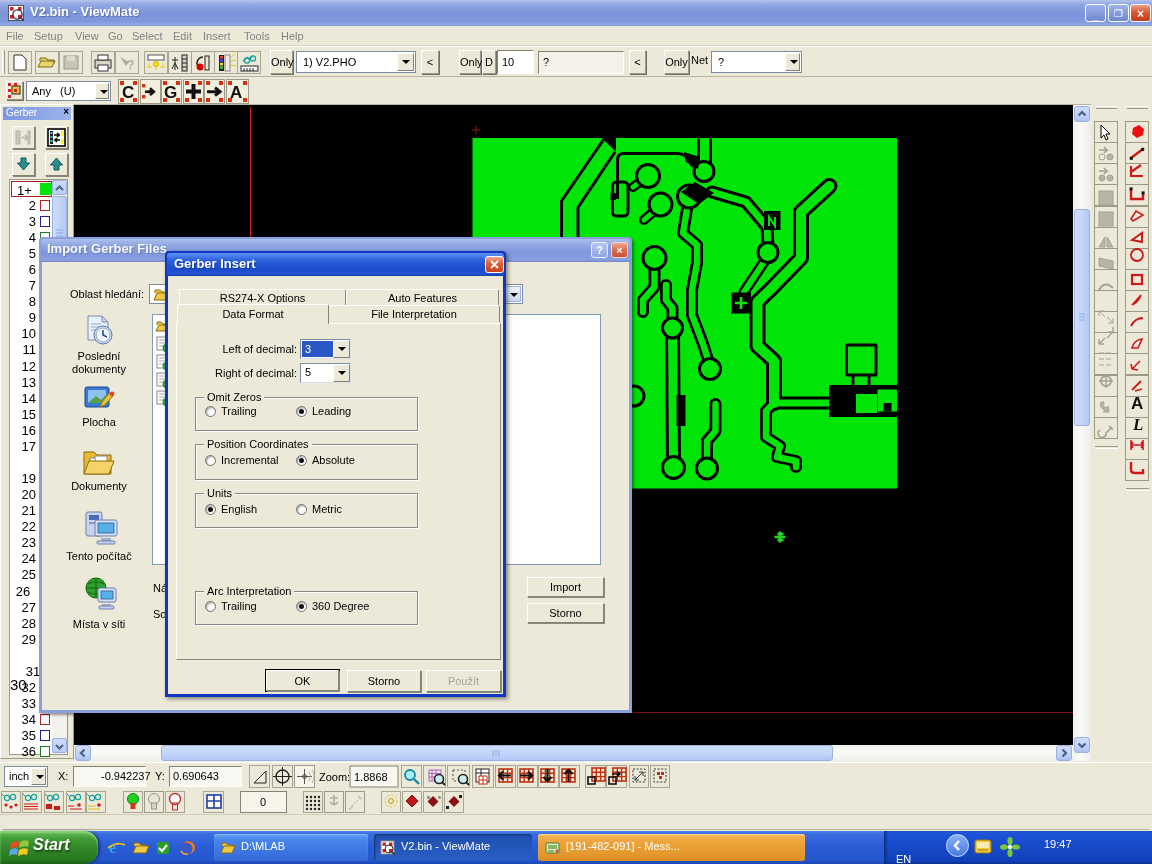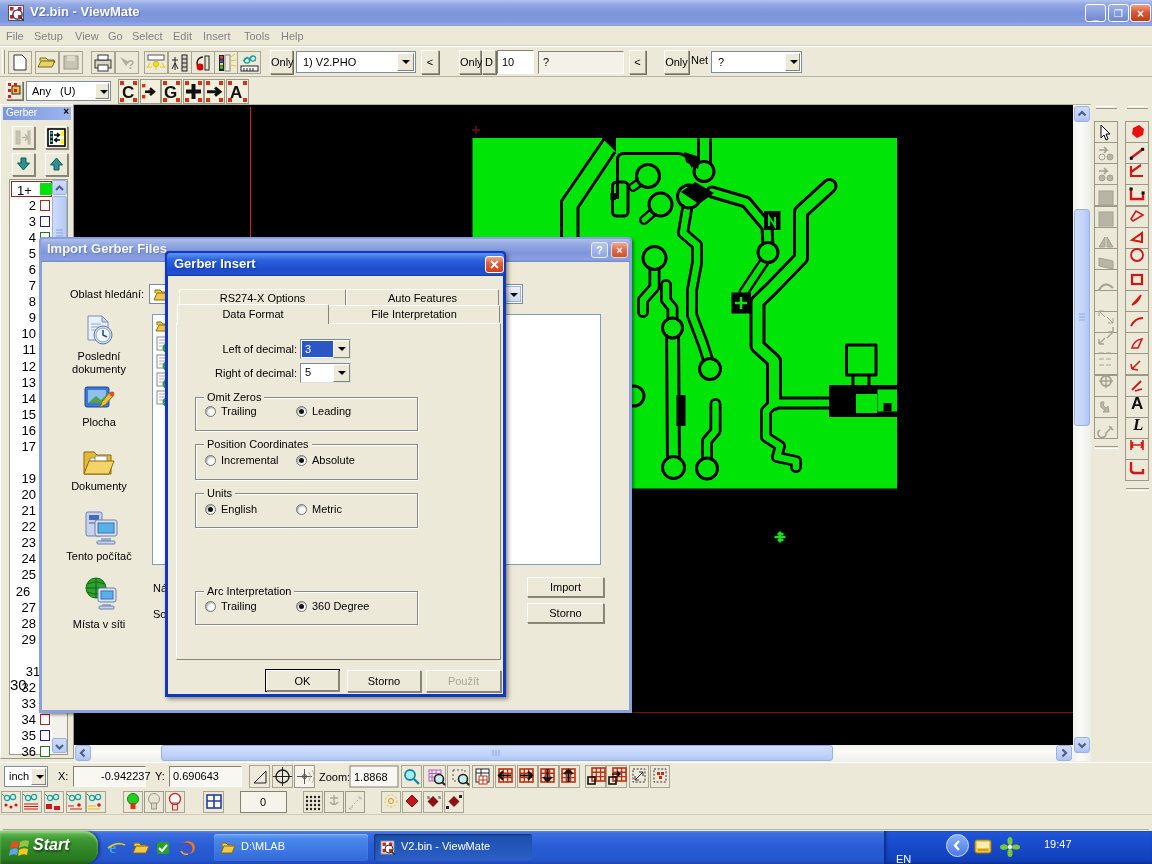--- a/index.html
+++ b/index.html
@@ -897,20 +897,29 @@
           <rect x="2.5" y="2.5" width="3.4" height="3.4"></rect>
           <rect x="9" y="2.5" width="3.4" height="3.4"></rect>
           <rect x="2.5" y="9" width="3.4" height="3.4"></rect>
           <rect x="9" y="9" width="3.4" height="3.4"></rect>
         </g>
         <circle cx="9" cy="9" r="4" fill="none" stroke="#333"></circle>
         <path d="M12 12 l3 3" stroke="#333" stroke-width="1.6"></path>
       </svg>
   <span style="position:absolute;left:27px;top:6px;font-size:11px;color:#fff;">V2.bin - ViewMate</span>
  </div>
+ <div class="ab" style="left:538px;top:3px;width:267px;height:27px;border-radius:3px;background:linear-gradient(180deg,#f5b85c 0%,#eda33a 30%,#e59a2e 70%,#d88f28 100%);box-shadow:inset 0 1px 1px #f8d89a;">
+  <svg class="ab" style="left:7px;top:6px;" width="16" height="15">
+        <rect x="1" y="3" width="13" height="10" rx="1" fill="#d8ecc8" stroke="#4a7a28"></rect>
+        <rect x="3" y="5" width="9" height="4" fill="#88b860"></rect>
+        <path d="M3 11 h6" stroke="#4a7a28"></path>
+        <circle cx="12" cy="11" r="1.4" fill="#e04010"></circle>
+      </svg>
+  <span style="position:absolute;left:28px;top:6px;font-size:11px;color:#fff;">[191-482-091] - Mess...</span>
+ </div>
  <div class="ab" style="left:884px;top:0px;width:268px;height:33px;background:linear-gradient(180deg,#2a65e8 0%,#1c53d8 10%,#1749c8 50%,#1140b8 90%,#0c35a0 100%);box-shadow:inset 2px 0 3px #0c2c80;">
   <span style="position:absolute;left:12px;top:22px;font-size:11px;color:#fff;">EN</span>
   <div class="ab" style="left:62px;top:3px;width:23px;height:23px;border-radius:50%;background:linear-gradient(180deg,#88b0f8,#4a7ae0);border:1px solid #d0e0fc;">
    <svg width="21" height="21">
           <path d="M12 6 L8 10.5 L12 15" stroke="#fff" stroke-width="2.4" fill="none"></path>
         </svg>
   </div>
   <svg class="ab" style="left:90px;top:6px;" width="56" height="20">
    <rect x="1" y="3" width="16" height="13" rx="2" fill="#f0c840" stroke="#a07808"></rect>
         <rect x="3" y="5" width="12" height="6" fill="#f8ecb0"></rect>

